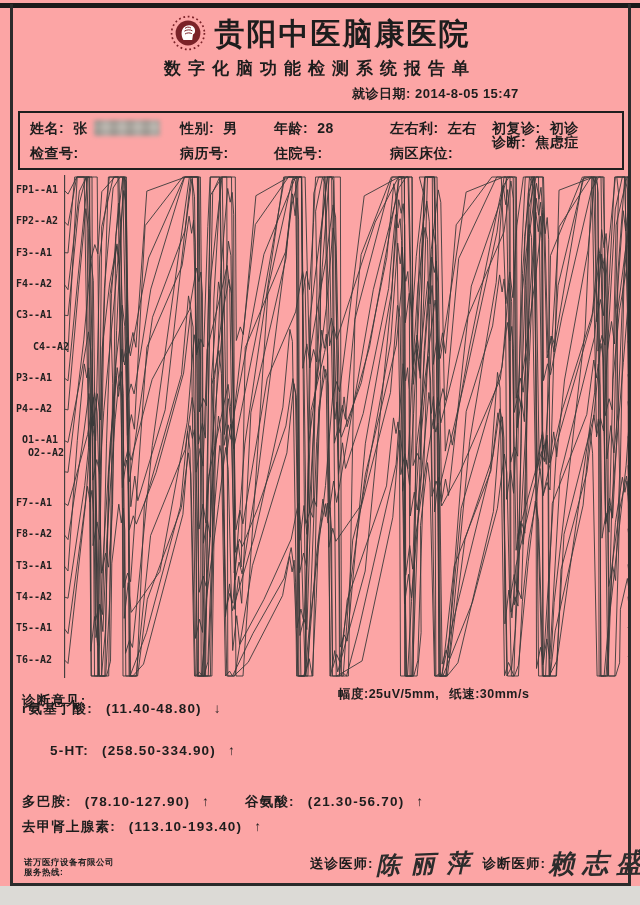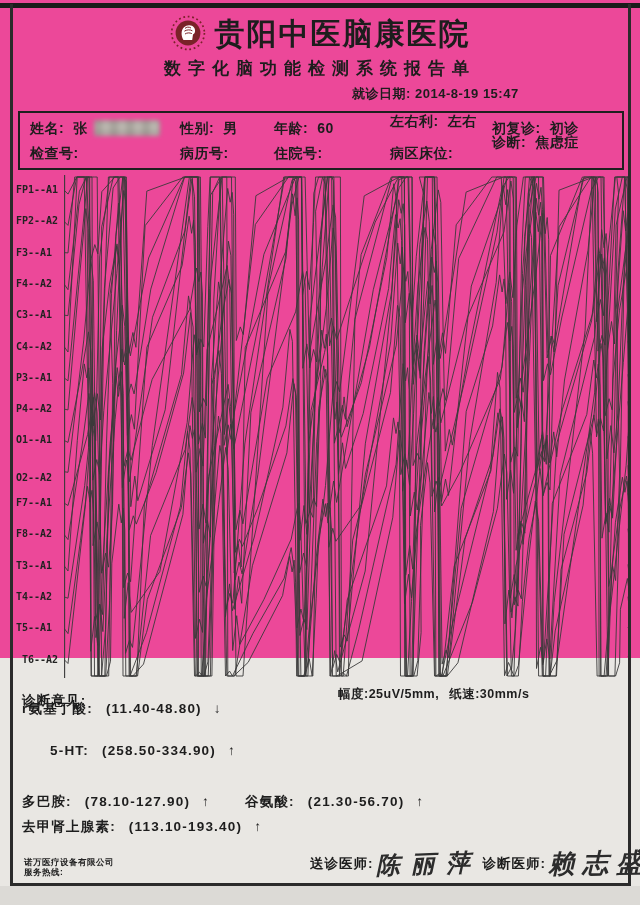--- a/index.html
+++ b/index.html
@@ -2,21 +2,21 @@
 <html><head>
 <meta charset="utf-8">
 <style>
   html,body{margin:0;padding:0;}
   body{
     width:640px;height:905px;position:relative;overflow:hidden;
     background:#e9e7e3;
     font-family:"Liberation Sans", sans-serif;
     color:#1d1d1d;
   }
-  .page{position:absolute;left:0;top:0;width:640px;height:658px;background:#ec4899;}
+  .page{position:absolute;left:0;top:0;width:640px;height:905px;background:#fca5a5;}
   
   .frame-top{position:absolute;left:0;top:3px;width:640px;height:5px;background:#1b1b1b;}
   .frame-left{position:absolute;left:10px;top:4px;width:3px;height:882px;background:#2b2b2b;}
   .frame-right{position:absolute;left:628px;top:4px;width:3px;height:882px;background:#2b2b2b;}
   .frame-bottom{position:absolute;left:10px;top:883px;width:621px;height:3px;background:#2b2b2b;}
   .below-strip{position:absolute;left:0;top:886px;width:640px;height:19px;background:#dcdad6;}
 
   .hospital-header{position:absolute;left:0;top:14px;width:640px;display:flex;justify-content:center;align-items:center;gap:9px;}
   .hospital-name{font-size:30px;font-weight:bold;letter-spacing:2px;}
   .report-title{position:absolute;left:0;top:57px;width:640px;text-align:center;
@@ -68,54 +68,54 @@
         <path d="M13.5 25 C11 21 10.8 15.5 14 12.3 C17 9.4 22 9.6 24 12.6 C26 15.6 25 18.6 23 19.6 L22.2 25 Z" fill="#ffffff"></path>
         <path d="M15 13.4 C16.2 12 19 11.6 21 13 M14.4 16.2 C16.5 14.7 20 14.3 22.4 15.8 M15 19 C17 17.6 19.8 17.6 21.8 18.6" stroke="#7a2228" stroke-width="1" fill="none"></path>
       </svg>
     </span>
     <span class="hospital-name">贵阳中医脑康医院</span>
   </div>
   <div class="report-title">数字化脑功能检测系统报告单</div>
 
   <div class="visit-date">
     <span>就诊日期:</span>
-    <span>2014-8-19</span>
+    <span>2014-8-05</span>
     <span class="t">15:47</span>
   </div>
 
   <div class="patient-box">
       <div class="pfield" style="left: 10px; top: 7px;"><span>姓名:</span><span class="val">张</span><span class="blur-box"></span></div>
       <div class="pfield" style="left: 160px; top: 7px;"><span>性别:</span><span class="val">男</span></div>
-      <div class="pfield" style="left: 254px; top: 7px;"><span>年龄:</span><span class="val">60</span></div>
-      <div class="pfield" style="left: 370px; top: 0;"><span>左右利:</span><span class="val">左右</span></div>
+      <div class="pfield" style="left: 254px; top: 7px;"><span>年龄:</span><span class="val">28</span></div>
+      <div class="pfield" style="left: 370px; top: 7px;"><span>左右利:</span><span class="val">左右</span></div>
       <div class="pfield" style="left: 472px; top: 7px;"><span>初复诊:</span><span class="val">初诊</span></div>
       <div class="pfield" style="left: 10px; top: 32px;"><span>检查号:</span><span class="val"></span></div>
       <div class="pfield" style="left: 160px; top: 32px;"><span>病历号:</span><span class="val"></span></div>
       <div class="pfield" style="left: 254px; top: 32px;"><span>住院号:</span><span class="val"></span></div>
       <div class="pfield" style="left: 370px; top: 32px;"><span>病区床位:</span><span class="val"></span></div>
       <div class="pfield" style="left: 472px; top: 21px;"><span>诊断:</span><span class="val">焦虑症</span></div>
     </div>
 
   <div id="channel-labels">
       <div class="channel-label" style="top: 184px;">FP1--A1</div>
       <div class="channel-label" style="top: 215.3px;">FP2--A2</div>
       <div class="channel-label" style="top: 246.6px;">F3--A1</div>
       <div class="channel-label" style="top: 277.9px;">F4--A2</div>
       <div class="channel-label" style="top: 309.2px;">C3--A1</div>
-      <div class="channel-label" style="top: 340.5px;">C4--A2</div>
+      <div class="channel-label" style="top: 340.5px; margin-left: 17px;">C4--A2</div>
       <div class="channel-label" style="top: 371.8px;">P3--A1</div>
       <div class="channel-label" style="top: 403.1px;">P4--A2</div>
-      <div class="channel-label" style="top: 434.4px;">O1--A1</div>
-      <div class="channel-label" style="top: 472px;">O2--A2</div>
+      <div class="channel-label" style="top: 434.4px; text-align: center;">O1--A1</div>
+      <div class="channel-label" style="top: 447px; text-align: right;">O2--A2</div>
       <div class="channel-label" style="top: 497px;">F7--A1</div>
       <div class="channel-label" style="top: 528.3px;">F8--A2</div>
       <div class="channel-label" style="top: 559.6px;">T3--A1</div>
       <div class="channel-label" style="top: 590.9px;">T4--A2</div>
       <div class="channel-label" style="top: 622.2px;">T5--A1</div>
-      <div class="channel-label" style="top: 653.5px; text-align: center;">T6--A2</div>
+      <div class="channel-label" style="top: 653.5px;">T6--A2</div>
     </div>
 
   <div class="eeg-wrap">
     <svg width="564" height="503" viewBox="0 0 564 503">
         <line x1="0.6" y1="0" x2="0.6" y2="503" stroke="#3a3a3a" stroke-width="1.1"></line>
         <path d="M0.0,15.0 L4.0,19.1 L12.8,2.0 L19.8,2.0 L22.3,2.0 L26.8,84.8 L30.8,69.6 L33.8,78.8 L37.8,16.7 L50.9,2.0 L57.9,2.0 L60.4,2.0 L64.9,178.3 L68.9,157.5 L71.9,172.3 L82.8,16.1 L121.5,2.0 L128.5,2.0 L131.0,2.0 L133.0,2.0 L134.5,2.0 L135.5,236.8 L139.5,223.6 L142.5,230.8 L146.5,20.0 L158.3,2.0 L165.3,2.0 L167.8,2.0 L169.8,2.0 L171.3,2.0 L172.3,165.5 L176.3,151.9 L179.3,159.5 L191.9,20.7 L224.8,2.0 L231.8,2.0 L234.3,2.0 L236.3,2.0 L237.8,2.0 L238.8,193.3 L242.8,168.9 L245.8,187.3 L249.8,18.2 L254.6,2.0 L261.6,2.0 L264.1,2.0 L268.6,222.9 L272.6,206.6 L275.6,216.9 L300.2,20.9 L335.0,2.0 L342.0,2.0 L344.5,2.0 L346.5,2.0 L348.0,2.0 L349.0,189.6 L353.0,160.1 L356.0,183.6 L360.0,20.4 L355.3,2.0 L362.3,2.0 L364.8,2.0 L366.8,2.0 L368.3,2.0 L369.3,189.4 L373.3,161.0 L376.3,183.4 L402.1,17.1 L439.4,2.0 L446.4,2.0 L448.9,2.0 L450.9,2.0 L452.4,2.0 L453.4,252.7 L457.4,223.6 L460.4,246.7 L464.4,18.2 L470.0,2.0 L477.0,2.0 L479.5,2.0 L484.0,177.5 L488.0,161.1 L491.0,171.5 L495.0,15.2 L529.5,2.0 L536.5,2.0 L539.0,2.0 L543.5,175.0 L547.5,146.5 L550.5,169.0 L554.5,17.8 L552.8,2.0 L559.8,2.0 L562.3,2.0 L564.3,2.0 L565.8,2.0 L566.8,242.8 L570.8,228.1 L573.8,236.8 L564.0,13.2" fill="none" stroke="#3a3a3a" stroke-width="0.9"></path>
         <path d="M0.0,46.3 L4.0,50.4 L12.7,2.0 L19.7,2.0 L22.2,2.0 L24.2,2.0 L25.7,2.0 L26.7,476.3 L30.7,441.5 L33.7,470.3 L37.7,51.8 L49.4,2.0 L56.4,2.0 L58.9,2.0 L60.9,2.0 L62.4,2.0 L63.4,260.2 L67.4,239.6 L70.4,254.2 L81.1,50.7 L118.8,2.0 L125.8,2.0 L128.3,2.0 L132.8,177.8 L136.8,164.1 L139.8,171.8 L143.8,51.6 L146.1,2.0 L153.1,2.0 L155.6,2.0 L160.1,270.4 L164.1,249.8 L167.1,264.4 L191.4,49.4 L224.5,2.0 L231.5,2.0 L234.0,2.0 L236.0,2.0 L237.5,2.0 L238.5,120.6 L242.5,96.4 L245.5,114.6 L249.5,47.4 L251.6,2.0 L258.6,2.0 L261.1,2.0 L265.6,170.9 L269.6,151.4 L272.6,164.9 L311.2,47.1 L334.5,2.0 L341.5,2.0 L344.0,2.0 L348.5,202.1 L352.5,167.7 L355.5,196.1 L359.5,52.0 L360.5,2.0 L367.5,2.0 L370.0,2.0 L374.5,184.4 L378.5,157.8 L381.5,178.4 L392.2,49.8 L427.8,2.0 L434.8,2.0 L437.3,2.0 L441.8,128.7 L445.8,96.9 L448.8,122.7 L452.8,50.9 L459.4,2.0 L466.4,2.0 L468.9,2.0 L473.4,292.7 L477.4,276.6 L480.4,286.7 L495.0,51.9 L527.1,2.0 L534.1,2.0 L536.6,2.0 L538.6,2.0 L540.1,2.0 L541.1,240.8 L545.1,223.7 L548.1,234.8 L552.1,50.1 L563.0,2.0 L570.0,2.0 L572.5,2.0 L577.0,476.3 L581.0,446.5 L584.0,470.3 L564.0,38.3" fill="none" stroke="#3a3a3a" stroke-width="0.9"></path>
         <path d="M0.0,77.6 L4.0,77.9 L10.7,2.0 L17.7,2.0 L20.2,2.0 L24.7,271.6 L28.7,241.2 L31.7,265.6 L35.7,82.0 L45.4,2.0 L52.4,2.0 L54.9,2.0 L59.4,186.8 L63.4,162.1 L66.4,180.8 L84.6,83.0 L120.4,2.0 L127.4,2.0 L129.9,2.0 L131.9,2.0 L133.4,2.0 L134.4,269.1 L138.4,248.2 L141.4,263.1 L145.4,81.8 L146.4,2.0 L153.4,2.0 L155.9,2.0 L160.4,259.5 L164.4,223.7 L167.4,253.5 L199.9,79.3 L231.6,2.0 L238.6,2.0 L241.1,2.0 L245.6,193.0 L249.6,174.5 L252.6,187.0 L256.6,79.4 L260.4,2.0 L267.4,2.0 L269.9,2.0 L274.4,250.3 L278.4,230.3 L281.4,244.3 L297.1,79.6 L327.3,2.0 L334.3,2.0 L336.8,2.0 L338.8,2.0 L340.3,2.0 L341.3,147.7 L345.3,118.3 L348.3,141.7 L352.3,81.3 L360.9,2.0 L367.9,2.0 L370.4,2.0 L374.9,231.4 L378.9,213.6 L381.9,225.4 L394.7,83.5 L432.7,2.0 L439.7,2.0 L442.2,2.0 L446.7,287.2 L450.7,271.9 L453.7,281.2 L457.7,78.1 L461.3,2.0 L468.3,2.0 L470.8,2.0 L475.3,295.3 L479.3,270.0 L482.3,289.3 L486.5,80.5 L518.4,2.0 L525.4,2.0 L527.9,2.0 L529.9,2.0 L531.4,2.0 L532.4,146.7 L536.4,124.5 L539.4,140.7 L543.4,83.1 L551.4,2.0 L558.4,2.0 L560.9,2.0 L565.4,246.8 L569.4,221.9 L572.4,240.8 L564.0,70.2" fill="none" stroke="#3a3a3a" stroke-width="0.9"></path>
         <path d="M0.0,108.9 L4.0,114.7 L15.4,16.2 L22.4,2.0 L24.9,2.0 L29.4,251.0 L33.4,218.7 L36.4,245.0 L40.4,113.2 L49.1,13.0 L56.1,2.0 L58.6,2.0 L63.1,224.9 L67.1,208.9 L70.1,218.9 L86.8,114.1 L120.6,2.0 L127.6,2.0 L130.1,2.0 L132.1,2.0 L133.6,2.0 L134.6,501.0 L138.6,501.0 L141.6,501.0 L145.6,113.3 L158.0,2.0 L165.0,2.0 L167.5,2.0 L172.0,501.0 L176.0,501.0 L179.0,501.0 L204.2,112.9 L228.0,5.2 L235.0,2.0 L237.5,2.0 L242.0,348.4 L246.0,335.7 L249.0,342.4 L253.0,110.0 L251.6,36.2 L258.6,2.0 L261.1,9.3 L265.6,333.4 L269.6,306.0 L272.6,327.4 L309.3,114.7 L335.2,12.4 L342.2,2.0 L344.7,2.0 L349.2,209.4 L353.2,174.5 L356.2,203.4 L360.2,114.2 L363.5,2.0 L370.5,2.0 L373.0,2.0 L377.5,326.5 L381.5,304.1 L384.5,320.5 L407.3,111.1 L436.2,26.9 L443.2,2.0 L445.7,2.0 L447.7,2.0 L449.2,2.7 L450.2,237.5 L454.2,219.6 L457.2,231.5 L461.2,110.5 L469.1,2.0 L476.1,2.0 L478.6,2.0 L483.1,183.0 L487.1,161.0 L490.1,177.0 L494.1,110.4 L520.0,2.0 L527.0,2.0 L529.5,2.0 L534.0,176.1 L538.0,160.3 L541.0,170.1 L545.0,110.7 L550.7,2.0 L557.7,2.0 L560.2,2.0 L562.2,2.0 L563.7,2.0 L564.7,501.0 L568.7,501.0 L571.7,501.0 L564.0,105.7" fill="none" stroke="#3a3a3a" stroke-width="0.9"></path>
         <path d="M0.0,140.2 L4.0,140.6 L15.0,29.6 L22.0,2.0 L24.5,2.0 L26.5,2.0 L28.0,2.0 L29.0,370.7 L33.0,346.9 L36.0,364.7 L40.0,141.0 L44.4,2.0 L51.4,2.0 L53.9,2.0 L58.4,312.7 L62.4,285.1 L65.4,306.7 L88.5,142.3 L121.0,55.7 L128.0,3.8 L130.5,21.8 L135.0,354.1 L139.0,329.1 L142.0,348.1 L146.0,144.2 L148.7,17.5 L155.7,2.0 L158.2,2.0 L162.7,279.7 L166.7,249.1 L169.7,273.7 L195.5,144.1 L220.8,2.0 L227.8,2.0 L230.3,2.0 L232.3,2.0 L233.8,2.0 L234.8,501.0 L238.8,501.0 L241.8,501.0 L245.8,144.9 L263.4,2.0 L270.4,2.0 L272.9,2.0 L274.9,2.0 L276.4,2.0 L277.4,501.0 L281.4,501.0 L284.4,501.0 L290.9,144.4 L328.2,2.0 L335.2,2.0 L337.7,2.0 L342.2,501.0 L346.2,501.0 L349.2,501.0 L353.2,146.1 L355.8,69.4 L362.8,26.1 L365.3,46.7 L369.8,253.9 L373.8,222.5 L376.8,247.9 L403.5,142.2 L439.9,57.0 L446.9,6.0 L449.4,23.5 L453.9,364.2 L457.9,348.4 L460.9,358.2 L464.9,142.5 L465.5,58.4 L472.5,8.3 L475.0,24.2 L477.0,12.3 L478.5,34.3 L479.5,205.6 L483.5,188.8 L486.5,199.6 L497.9,142.0 L527.5,14.8 L534.5,2.0 L537.0,2.0 L541.5,347.7 L545.5,323.4 L548.5,341.7 L552.5,145.4 L562.0,70.8 L569.0,28.3 L571.5,40.9 L576.0,306.2 L580.0,272.9 L583.0,300.2 L564.0,132.2" fill="none" stroke="#3a3a3a" stroke-width="0.9"></path>

